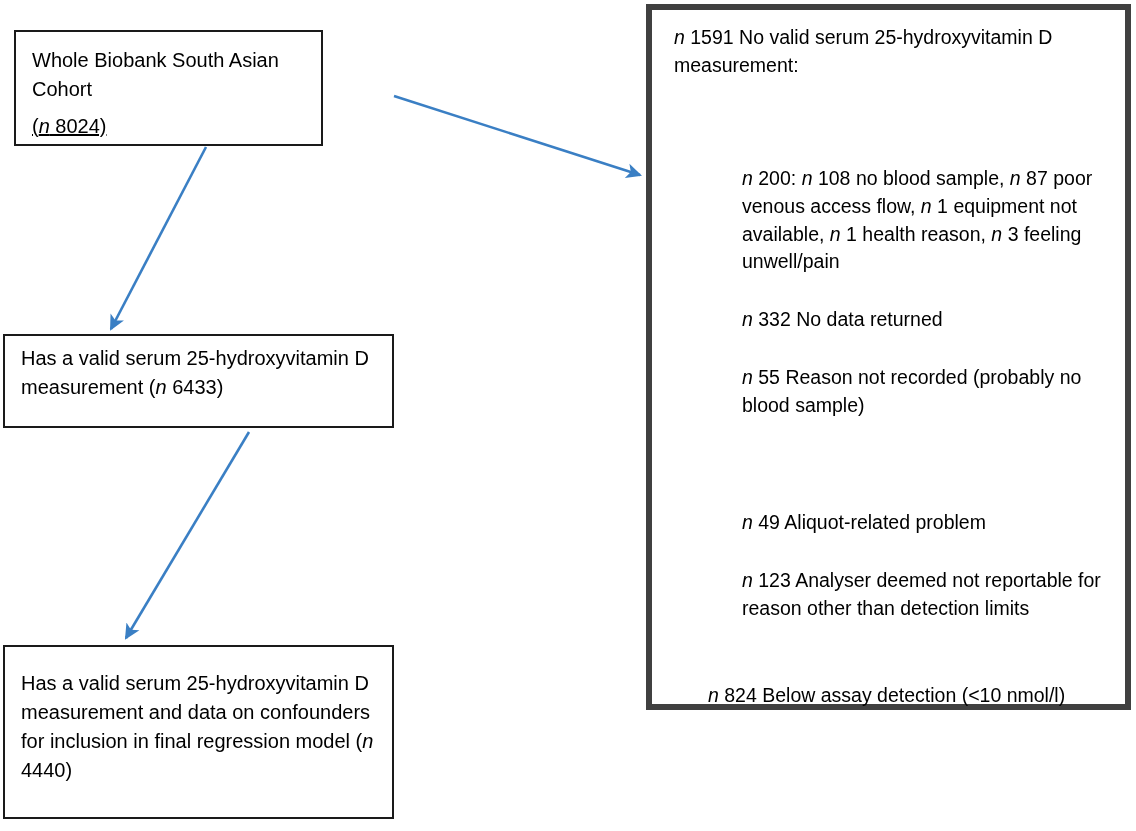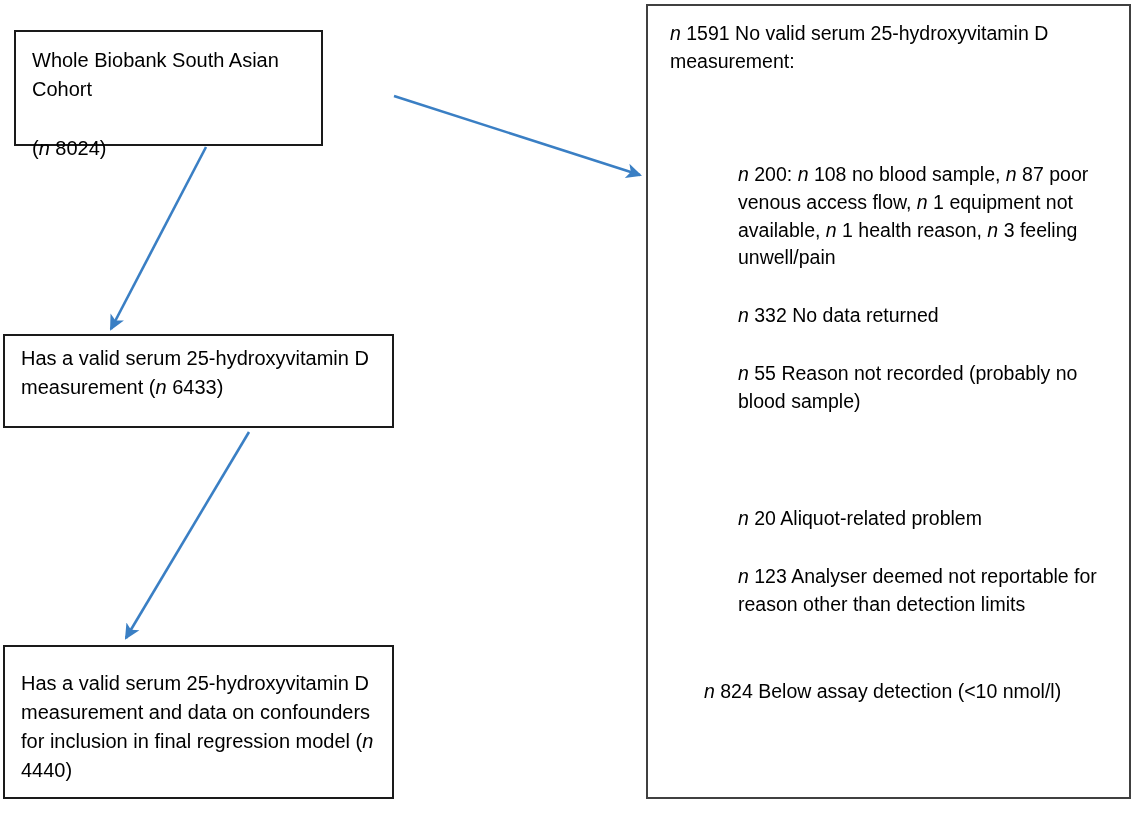--- a/index.html
+++ b/index.html
@@ -27,36 +27,37 @@
     background: #ffffff;
     padding: 14px 16px;
     font-size: 20px;
     line-height: 1.45;
     color: #000000;
   }
   .flow-box p {
     margin: 0;
   }
   .flow-box p + p {
-    margin-top: 30px;
+    margin-top: 8px;
+    text-decoration: underline;
   }
 
   #box-cohort   { left: 14px;  top: 30px;  width: 309px; height: 116px; }
   #box-valid    { left: 3px;   top: 334px; width: 391px; height: 94px;  padding-top: 8px;}
-  #box-final    { left: 3px;   top: 645px; width: 391px; height: 154px; padding-top: 22px;}
+  #box-final    { left: 3px;   top: 645px; width: 391px; height: 174px; padding-top: 22px;}
 
   
   #panel-exclusions {
     position: absolute;
     left: 646px;
     top: 4px;
     width: 485px;
-    height: 795px;
+    height: 706px;
     box-sizing: border-box;
-    border: 2px solid #404040;
+    border: 6px solid #404040;
     background: #ffffff;
     padding: 14px 18px 10px 22px;
     font-size: 19.5px;
     line-height: 1.42;
     color: #000000;
   }
   .excl-l0 { margin: 0; }
   .excl-l1 { margin: 0; padding-left: 34px; }
   .excl-l2 { margin: 0; padding-left: 68px; }
 
@@ -124,21 +125,21 @@
 
     <div class="gap-md"></div>
 
     <p class="excl-l2"><span class="nvar">n</span><span> 55 Reason not recorded (probably no blood sample)</span></p>
 
     <div class="gap-xl"></div>
 
 
     <div class="gap-md"></div>
 
-    <p class="excl-l2"><span class="nvar">n</span><span> 20 Aliquot-related problem</span></p>
+    <p class="excl-l2"><span class="nvar">n</span><span> 49 Aliquot-related problem</span></p>
 
     <div class="gap-md"></div>
 
     <p class="excl-l2"><span class="nvar">n</span><span> 123 Analyser deemed not reportable for reason other than detection limits</span></p>
 
     <div class="gap-xl"></div>
 
     <p class="excl-l1"><span class="nvar">n</span><span> 824 Below assay detection (&lt;10 nmol/l)</span></p>
 
   </div>

